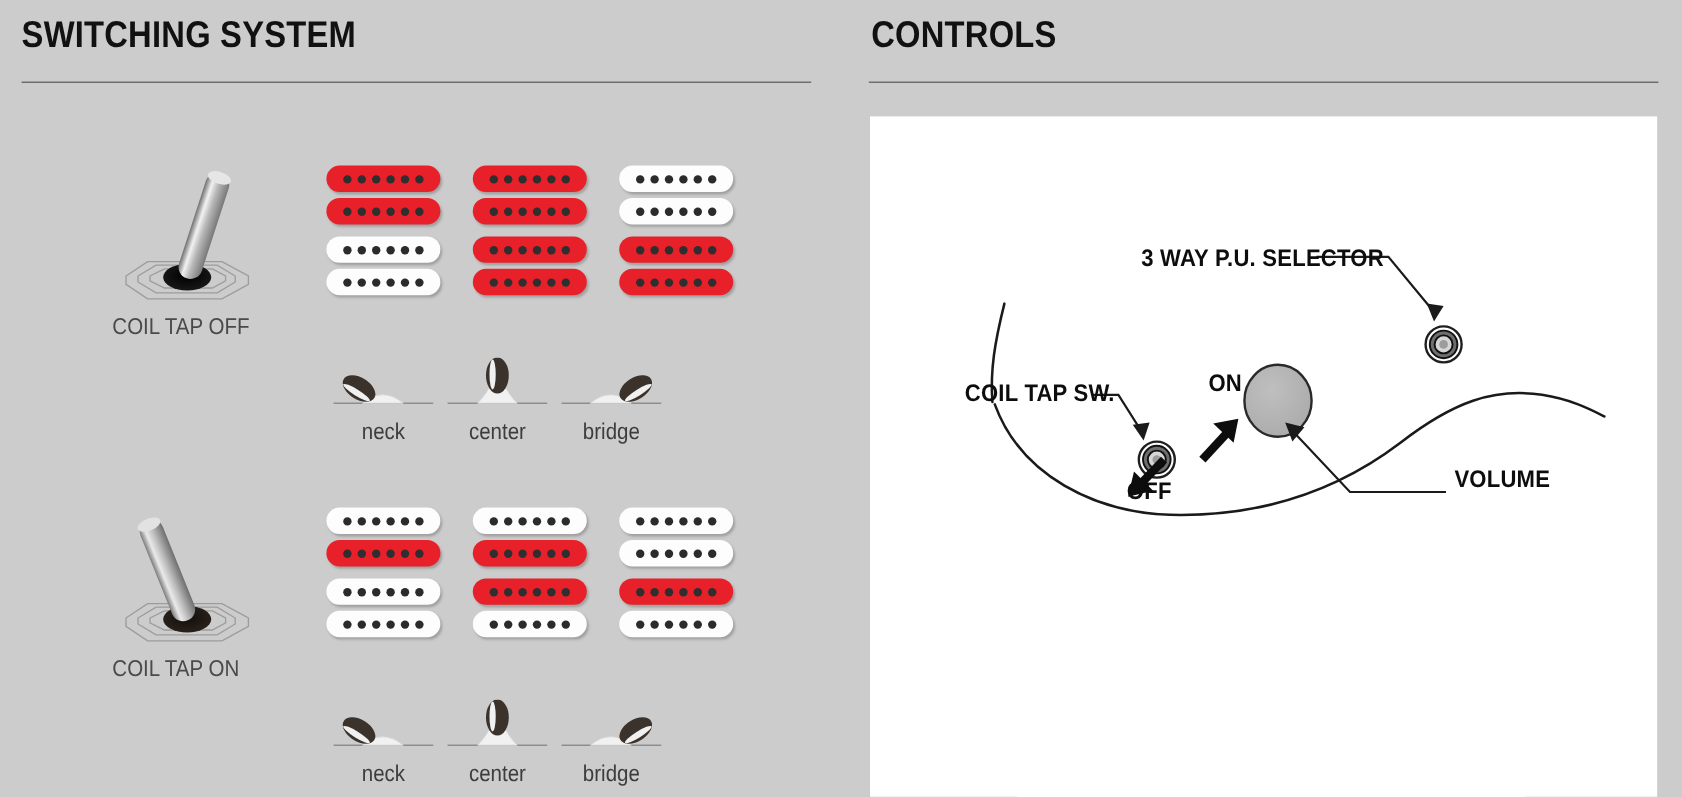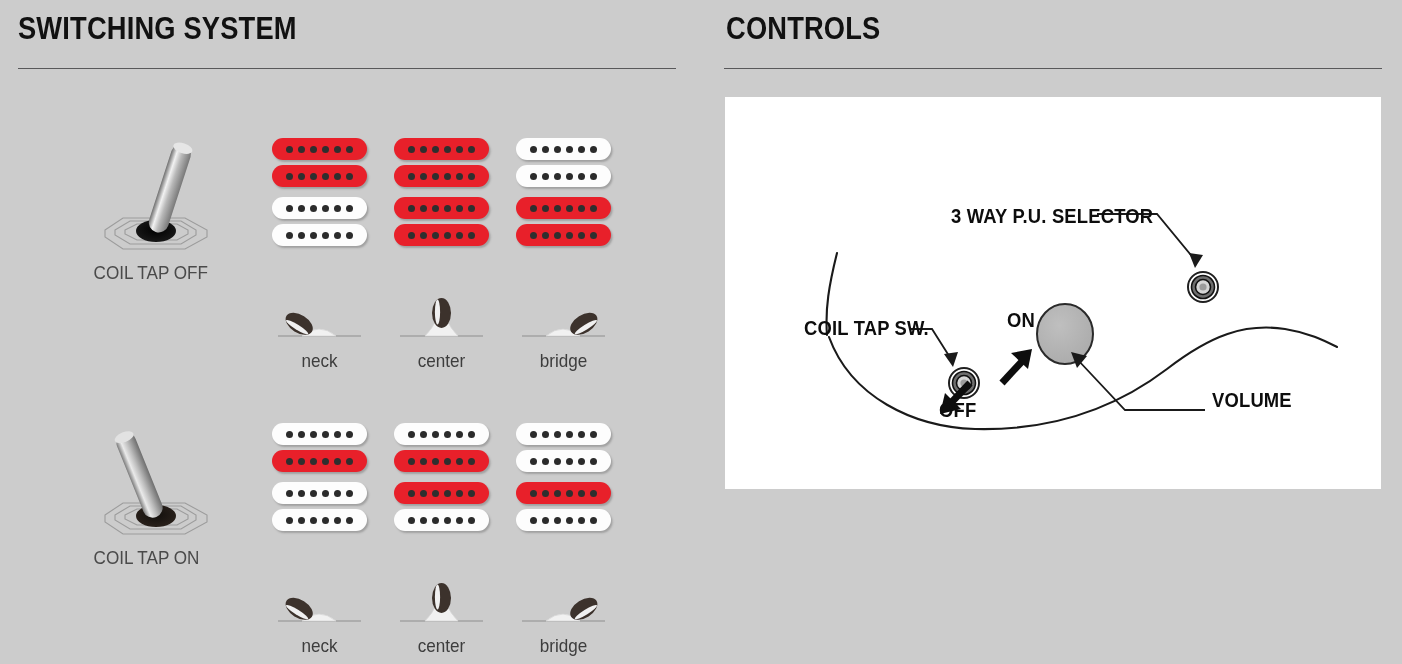--- a/index.html
+++ b/index.html
@@ -106,21 +106,20 @@
     background: #2f2f2f;
     flex: 0 0 auto;
   }
   .coil.white .pole { background: #2b2b2b; }
 
   
   .selector-row {
     position: absolute;
     left: 272px;
     display: flex;
-    gap: 27px;
   }
   #selectors-off { top: 168px; }
   #selectors-on  { top: 168px; }
   .selector {
     width: 95px;
     text-align: center;
   }
   .selector-art {
     width: 95px;
     height: 50px;
@@ -134,21 +133,21 @@
     margin-top: 2px;
     white-space: nowrap;
   }
 
   
   #controls-panel {
     position: absolute;
     left: 725px;
     top: 97px;
     width: 656px;
-    height: 392px;
+    height: 568px;
     background: #ffffff;
   }
   .ctl-label {
     position: absolute;
     font-family: "Liberation Sans", sans-serif;
     font-weight: bold;
     font-size: 20px;
     color: #0d0d0d;
     transform: scaleX(0.92);
     transform-origin: left center;

